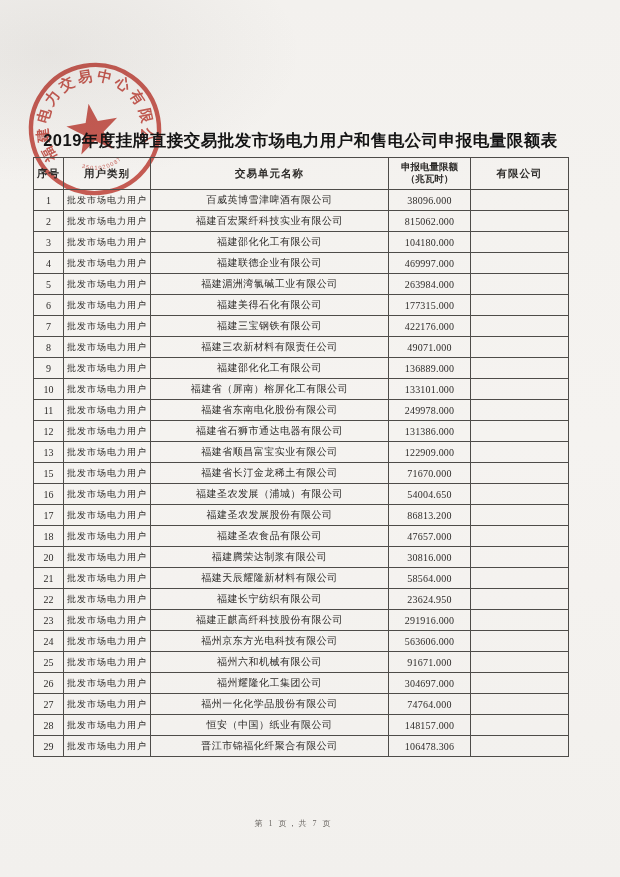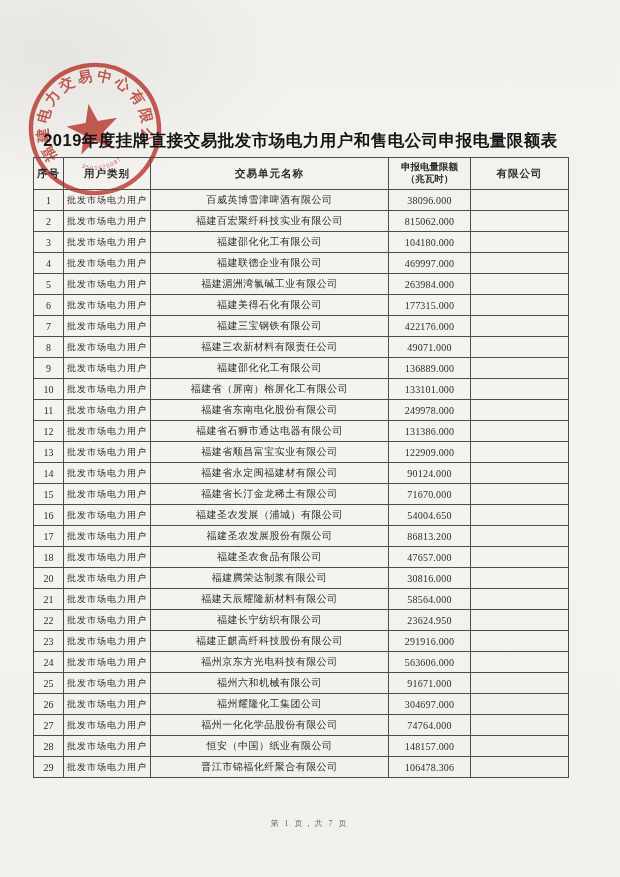--- a/index.html
+++ b/index.html
@@ -59,21 +59,21 @@
     color: #222;
   }
   th.h-limit { font-size: 9.5px; letter-spacing: 0; line-height: 1.25; }
   td.cell-seq { font-size: 10px; font-family: "Liberation Serif", serif; }
   td.cell-category { font-size: 9px; letter-spacing: 1px; }
   td.cell-name { font-size: 10px; letter-spacing: 0.5px; margin-left: 40px; }
   td.cell-limit { font-size: 10px; letter-spacing: 0.2px; }
   .page-footer {
     position: absolute;
     top: 818px;
-    left: 42px;
+    left: 26px;
     width: 535px;
     text-align: center;
     font-size: 8px;
     letter-spacing: 2px;
     color: #6a6662;
   }
   .stamp {
     position: absolute;
     left: 24px;
     top: 58px;
@@ -214,27 +214,20 @@
           <td class="cell-relation"></td>
         </tr>
         <tr>
           <td class="cell-seq">13</td>
           <td class="cell-category">批发市场电力用户</td>
           <td class="cell-name">福建省顺昌富宝实业有限公司</td>
           <td class="cell-limit">122909.000</td>
           <td class="cell-relation"></td>
         </tr>
         <tr>
-          <td class="cell-seq">14</td>
-          <td class="cell-category">批发市场电力用户</td>
-          <td class="cell-name">福建省永定闽福建材有限公司</td>
-          <td class="cell-limit">90124.000</td>
-          <td class="cell-relation"></td>
-        </tr>
-        <tr>
           <td class="cell-seq">15</td>
           <td class="cell-category">批发市场电力用户</td>
           <td class="cell-name">福建省长汀金龙稀土有限公司</td>
           <td class="cell-limit">71670.000</td>
           <td class="cell-relation"></td>
         </tr>
         <tr>
           <td class="cell-seq">16</td>
           <td class="cell-category">批发市场电力用户</td>
           <td class="cell-name">福建圣农发展（浦城）有限公司</td>

